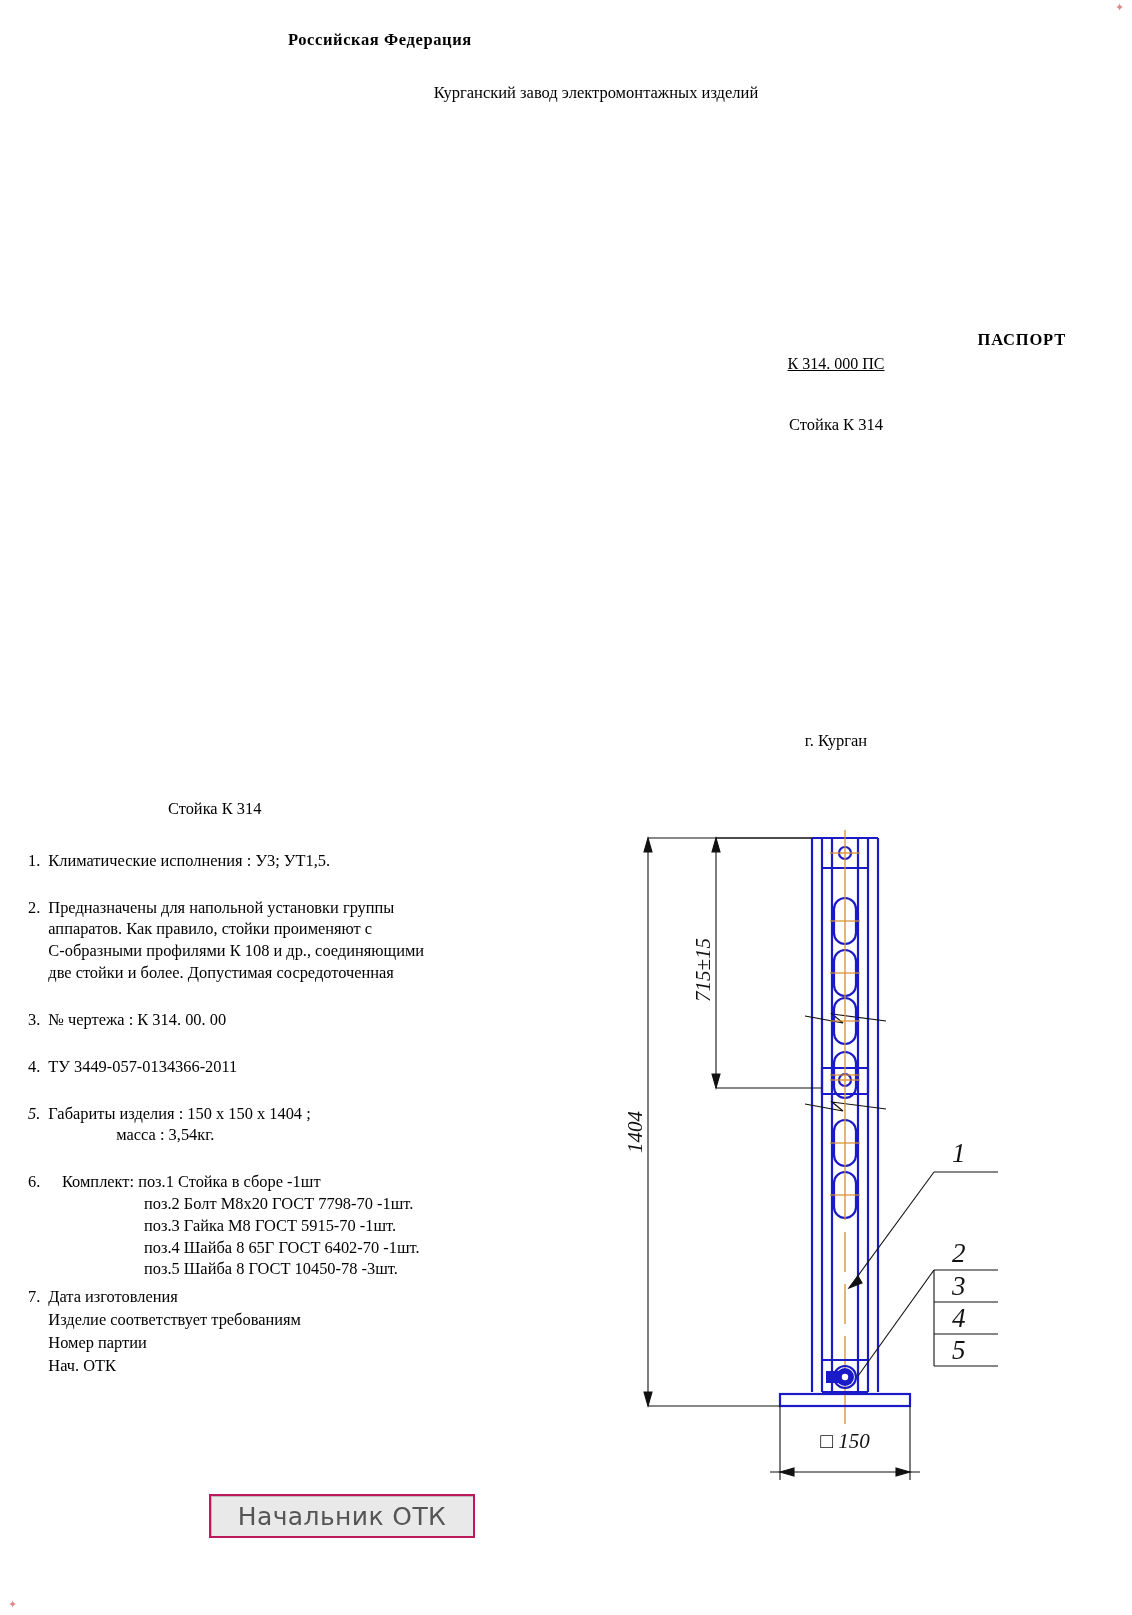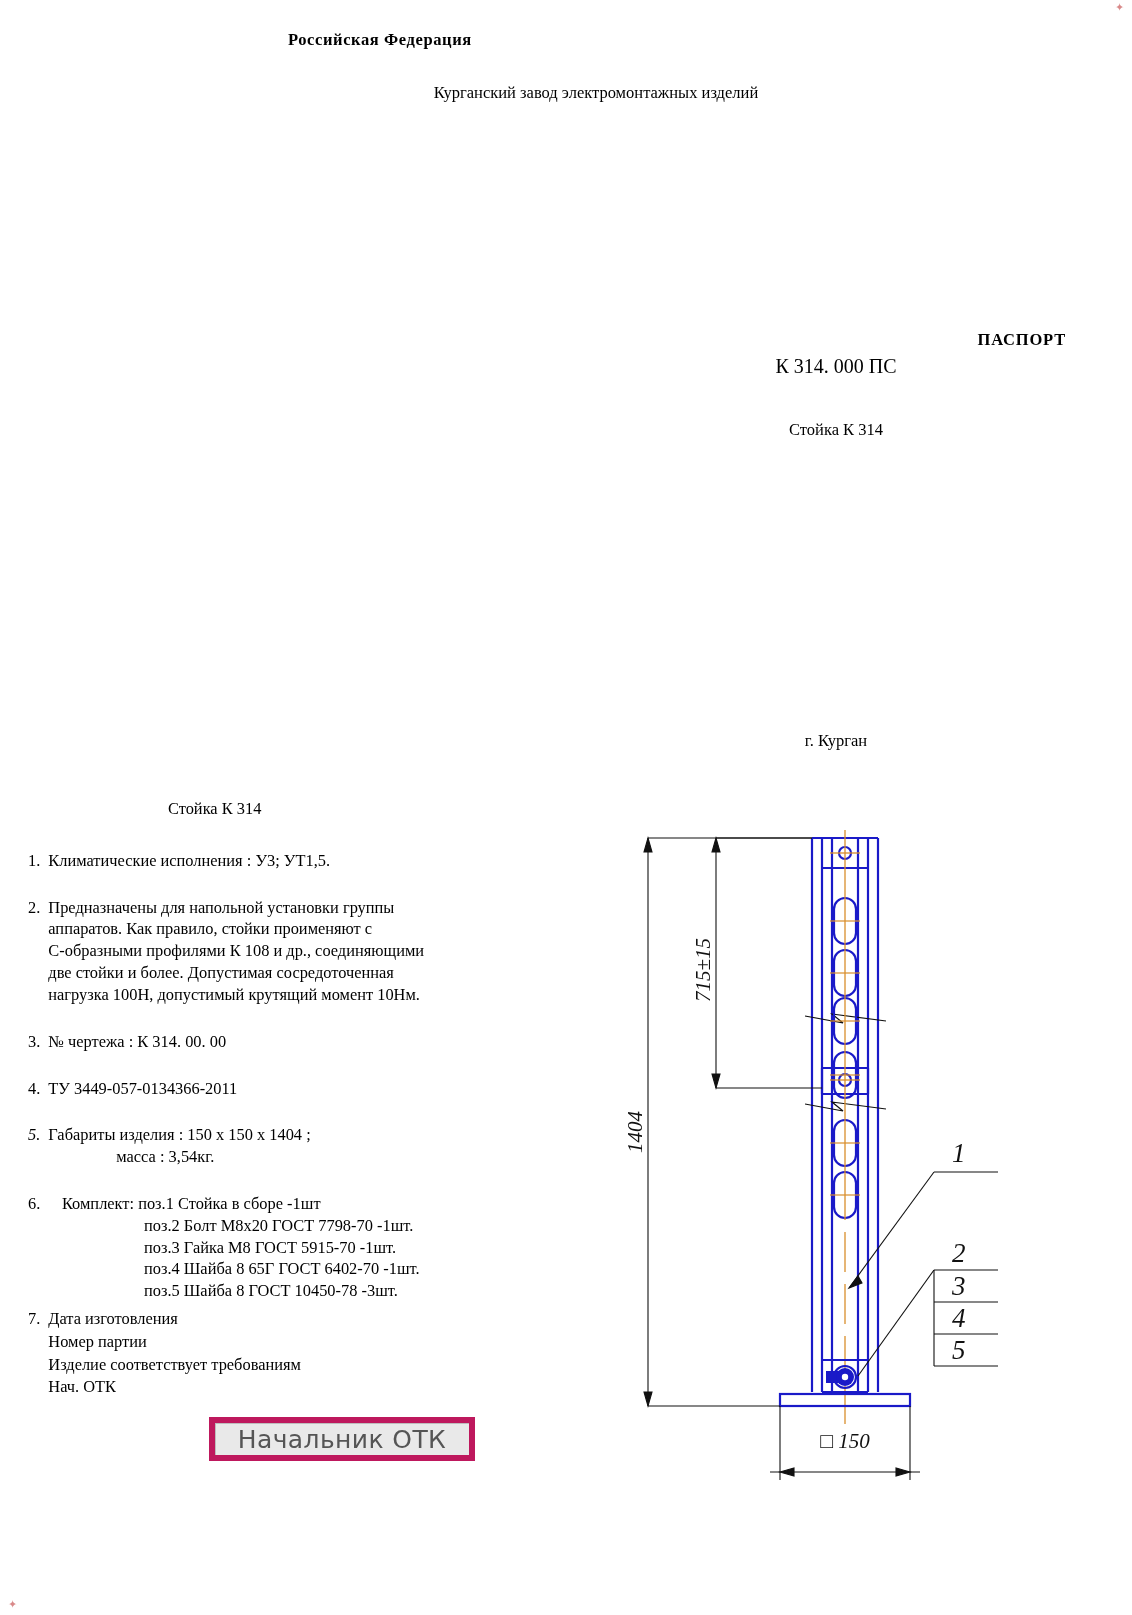--- a/index.html
+++ b/index.html
@@ -67,22 +67,23 @@
     width: 460px;
     text-align: center;
   }
   .passport-title {
     font-weight: bold;
     font-size: 16.5px;
     letter-spacing: 0.8px;
     text-align: right;
   }
   .passport-code {
-    font-size: 20px;
+    font-size: 16px;
     margin-top: 5px;
+    text-decoration: underline;
   }
   .passport-product {
     font-size: 16.5px;
     margin-top: 42px;
   }
   .city {
     position: absolute;
     top: 731px;
     left: 606px;
     width: 460px;
@@ -119,25 +120,25 @@
   .indent-kit { padding-left: 82px; }
   .indent-mass { padding-left: 68px; }
   .spec-item.kit { margin-bottom: 6px; }
   .spec-item.final { margin-bottom: 0; }
   .spec-item.final .spec-body .spec-line { margin-bottom: 1px; }
 
   
   .otk-stamp {
     position: absolute;
     left: 209px;
-    top: 1417px;
+    top: 1494px;
     width: 266px;
     height: 44px;
     background: #e9e9e9;
-    border: 6px solid #be185d;
+    border: 2px solid #be185d;
     box-sizing: border-box;
     display: flex;
     align-items: center;
     justify-content: center;
     font-family: "DejaVu Sans", sans-serif;
     font-size: 25px;
     color: #555555;
     letter-spacing: 0.4px;
     box-shadow: 1px 1px 0 #bdbdbd inset;
   }
@@ -192,21 +193,20 @@
       <span class="spec-body"><span class="spec-line">Климатические исполнения : У3; УТ1,5.</span></span>
     </div>
 
     <div class="spec-item">
       <span class="spec-num">2.</span>
       <span class="spec-body">
         <div class="spec-line">Предназначены для напольной установки группы</div>
         <div class="spec-line">аппаратов. Как правило, стойки проименяют с</div>
         <div class="spec-line">С-образными профилями К 108 и др., соединяющими</div>
         <div class="spec-line">две стойки и более. Допустимая сосредоточенная</div>
-        <div class="spec-line">нагрузка 100Н, допустимый крутящий момент 10Нм.</div>
       </span>
     </div>
 
     <div class="spec-item">
       <span class="spec-num">3.</span>
       <span class="spec-body"><span class="spec-line">№ чертежа : К 314. 00. 00</span></span>
     </div>
 
     <div class="spec-item">
       <span class="spec-num">4.</span>
@@ -229,22 +229,22 @@
         <div class="spec-line indent-kit">поз.3 Гайка М8 ГОСТ 5915-70 -1шт.</div>
         <div class="spec-line indent-kit">поз.4 Шайба 8 65Г ГОСТ 6402-70 -1шт.</div>
         <div class="spec-line indent-kit">поз.5 Шайба 8 ГОСТ 10450-78 -3шт.</div>
       </span>
     </div>
 
     <div class="spec-item final">
       <span class="spec-num">7.</span>
       <span class="spec-body">
         <div class="spec-line">Дата изготовления</div>
+        <div class="spec-line">Изделие соответствует требованиям</div>
         <div class="spec-line">Номер партии</div>
-        <div class="spec-line">Изделие соответствует требованиям</div>
         <div class="spec-line">Нач. ОТК</div>
       </span>
     </div>
   </div>
 
   <div class="otk-stamp">
     <span>Начальник ОТК</span>
   </div>
 
   <div class="drawing">

